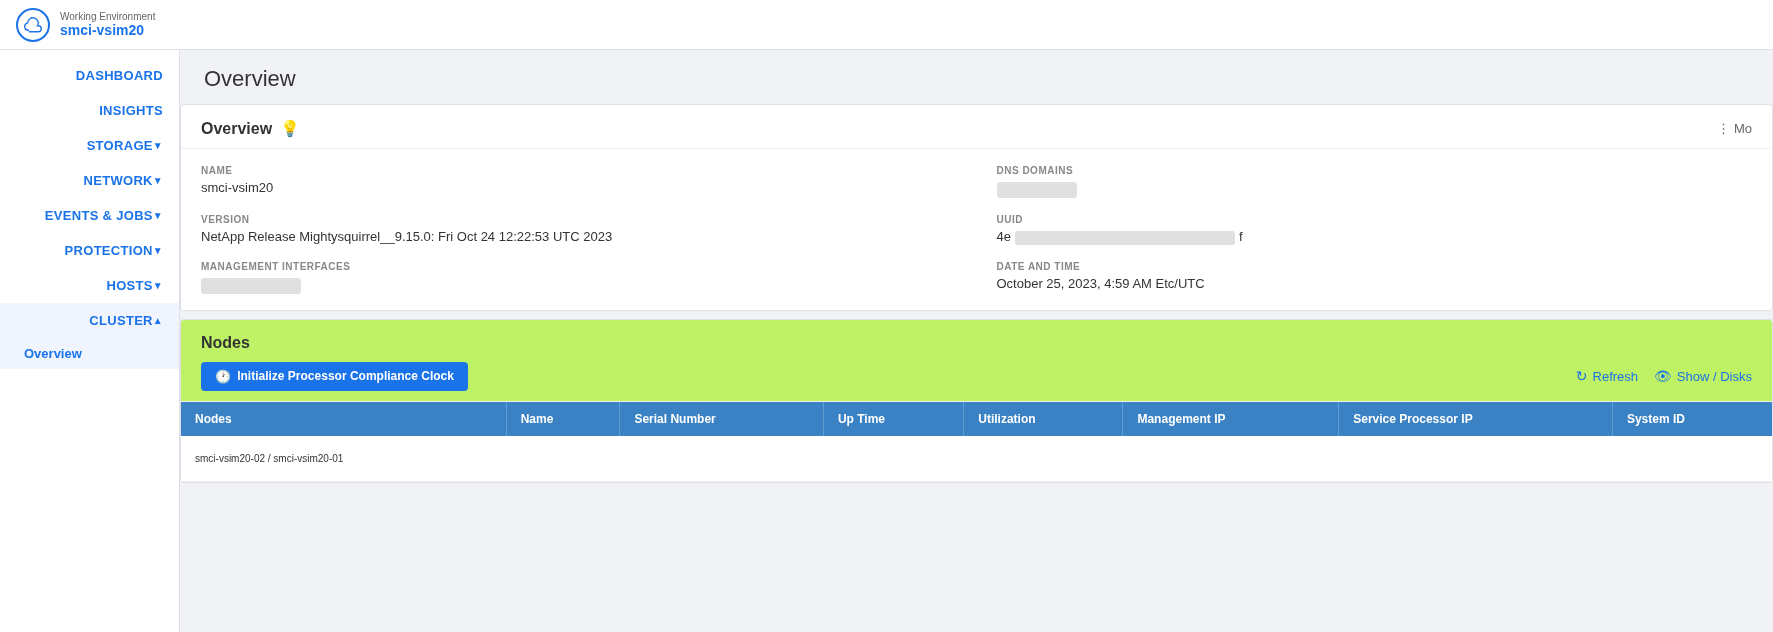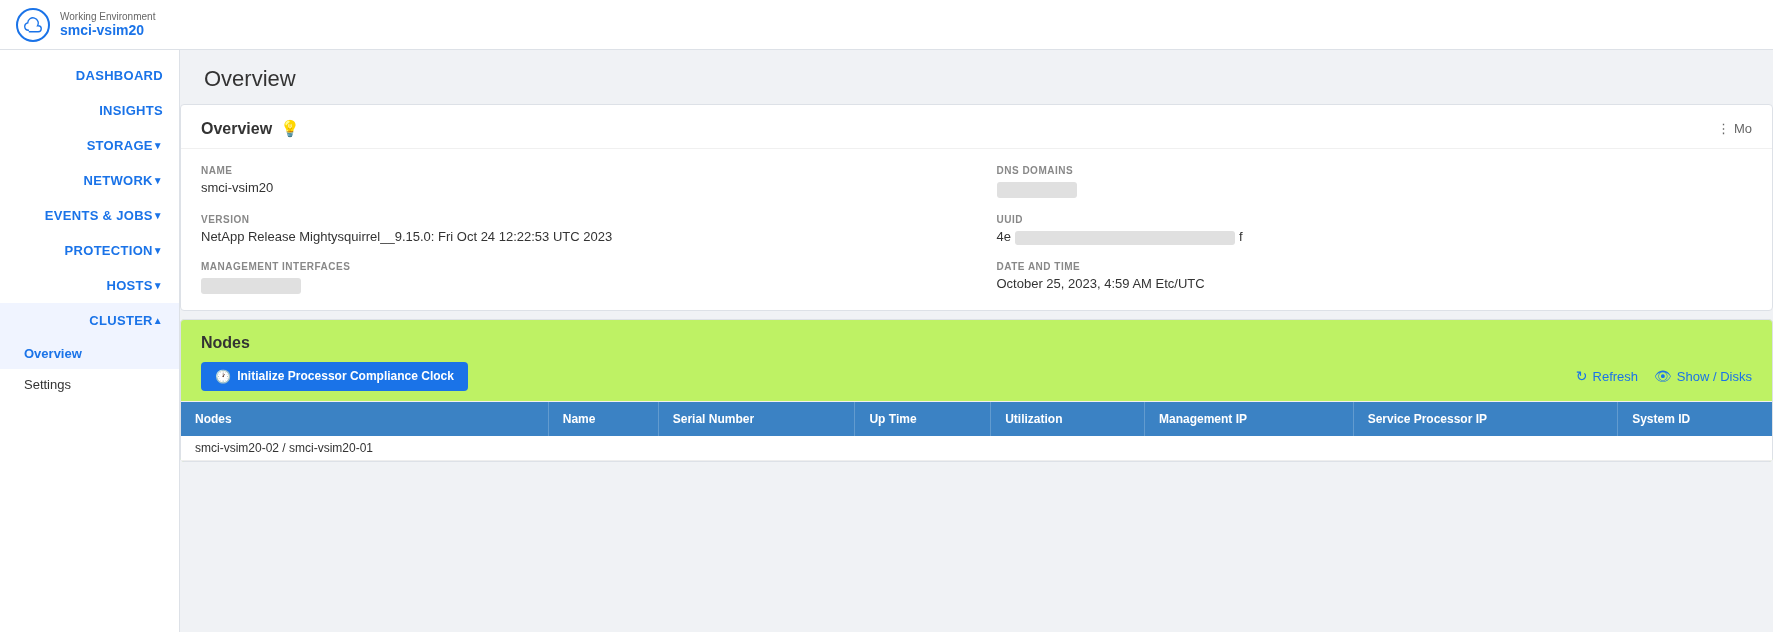--- a/index.html
+++ b/index.html
@@ -104,21 +104,21 @@
     
     .nodes-table { width: 100%; border-collapse: collapse; }
     .nodes-table thead tr { background: #3b82c4; }
     .nodes-table thead th {
       padding: 10px 14px; font-size: 12px; font-weight: 600;
       color: #fff; text-align: left; white-space: nowrap;
       border-right: 1px solid rgba(255,255,255,0.2);
     }
     .nodes-table thead th:last-child { border-right: none; }
     .nodes-table tbody tr { border-bottom: 1px solid #eee; background: #fff; }
-    .nodes-table tbody td { padding: 5px 14px; font-size: 12px; color: #333; }
+    .nodes-table tbody td { padding: 17px 14px; font-size: 10px; color: #333; }
   </style>
 </head>
 <body>
 
 <div class="top-header">
   <div class="cloud-icon-wrap">
     <svg viewBox="0 0 24 24" xmlns="http://www.w3.org/2000/svg">
       <path d="M6 19a5 5 0 01-1-9.9A7 7 0 1118 13h1a4 4 0 010 8H7" stroke="#1a73e8" stroke-width="1.8" fill="none" stroke-linecap="round"></path>
     </svg>
   </div>
@@ -156,21 +156,20 @@
     <div class="sidebar-item">
       <span>HOSTS</span>
       <span class="chevron">▼</span>
     </div>
     <div class="sidebar-item active">
       <span>CLUSTER</span>
       <span class="chevron">▲</span>
     </div>
     <div class="sidebar-sub">
       <div class="sidebar-sub-item active">Overview</div>
-      <div class="sidebar-sub-item">Settings</div>
     </div>
   </nav>
 
   <main class="content-area">
 
     <h1 class="page-title">Overview</h1>
 
     <div class="card">
       <div class="card-header">
         <div class="card-header-left">

